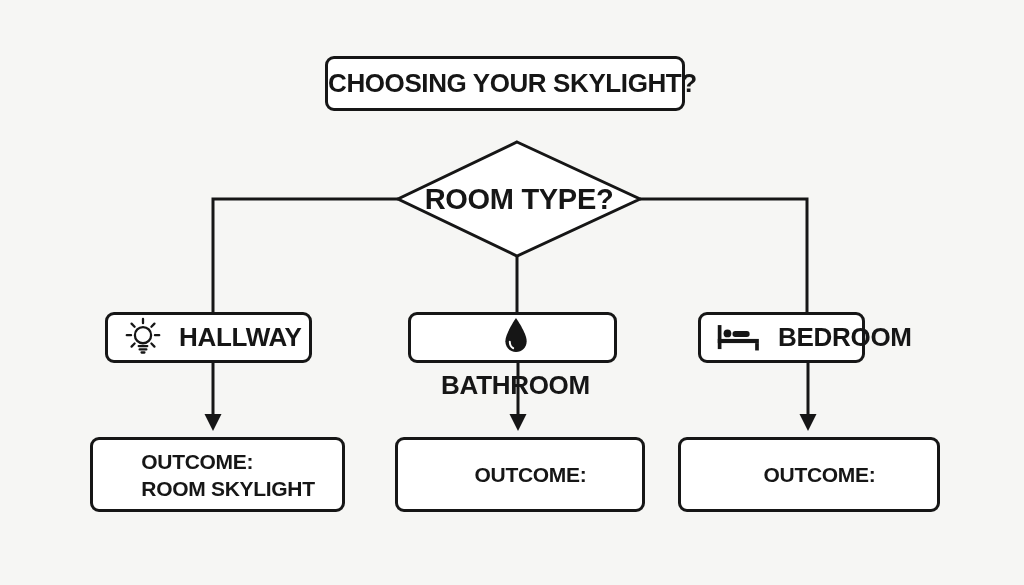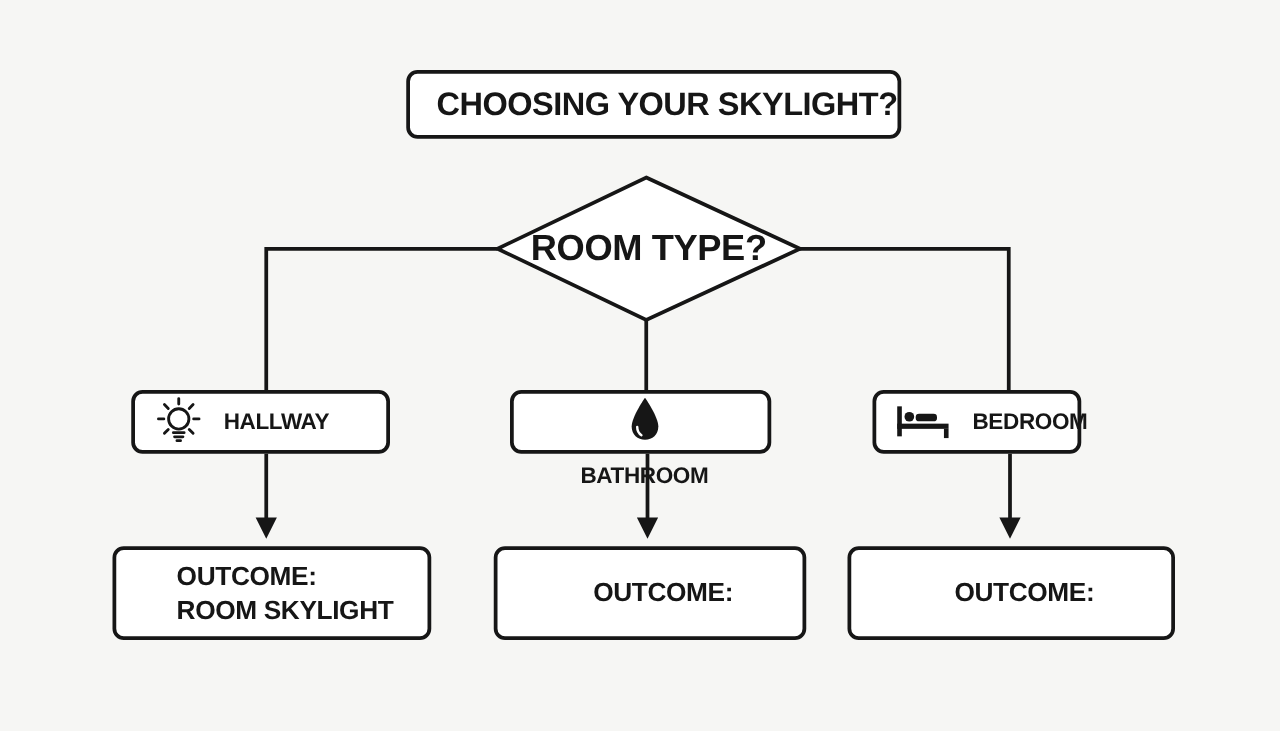--- a/index.html
+++ b/index.html
@@ -39,41 +39,41 @@
     stroke-linejoin: miter;
   }
   .node {
     position: absolute;
     background: var(--box-fill);
     border: 3px solid var(--line);
     border-radius: 9px;
     z-index: 1;
   }
   .title-box {
-    left: 325px; top: 56px; width: 396px; height: 55px;
-    display: flex; align-items: center; justify-content: flex-end;
+    left: 325px; top: 56px; width: 360px; height: 55px;
+    display: flex; align-items: center; justify-content: flex-start;
     font-size: 26px; font-weight: 700; letter-spacing: -0.4px;
     white-space: nowrap;
   }
   .diamond-label {
     position: absolute;
     left: 398px; top: 142px; width: 242px; height: 114px;
     display: flex; align-items: center; justify-content: center;
     font-size: 29px; font-weight: 700; letter-spacing: -0.3px;
     z-index: 1;
     pointer-events: none;
   }
   .room {
     top: 312px; height: 51px;
     display: flex; align-items: center;
     padding: 0 8px 0 14px;
     gap: 15px;
     white-space: nowrap;
   }
-  .room-label { font-size: 18px; font-weight: 700; letter-spacing: -0.3px; }
+  .room-label { font-size: 26px; font-weight: 700; letter-spacing: -0.3px; }
   .room.hallway  { left: 105px; width: 207px; }
   .room.bathroom { left: 408px; width: 209px; flex-direction: column; }
   .room.bedroom  { left: 698px; width: 167px; }
   .icon { display: block; flex: 0 0 auto; }
   .icon .stroke { fill: none; stroke: var(--line); stroke-width: 2.4; stroke-linecap: round; }
   .icon .fill { fill: var(--line); stroke: none; }
   .icon .hilite { fill: none; stroke: #ffffff; stroke-width: 2.2; stroke-linecap: round; }
   .outcome {
     top: 437px; height: 75px;
     display: flex; align-items: center; justify-content: center; padding-left: 21px;

